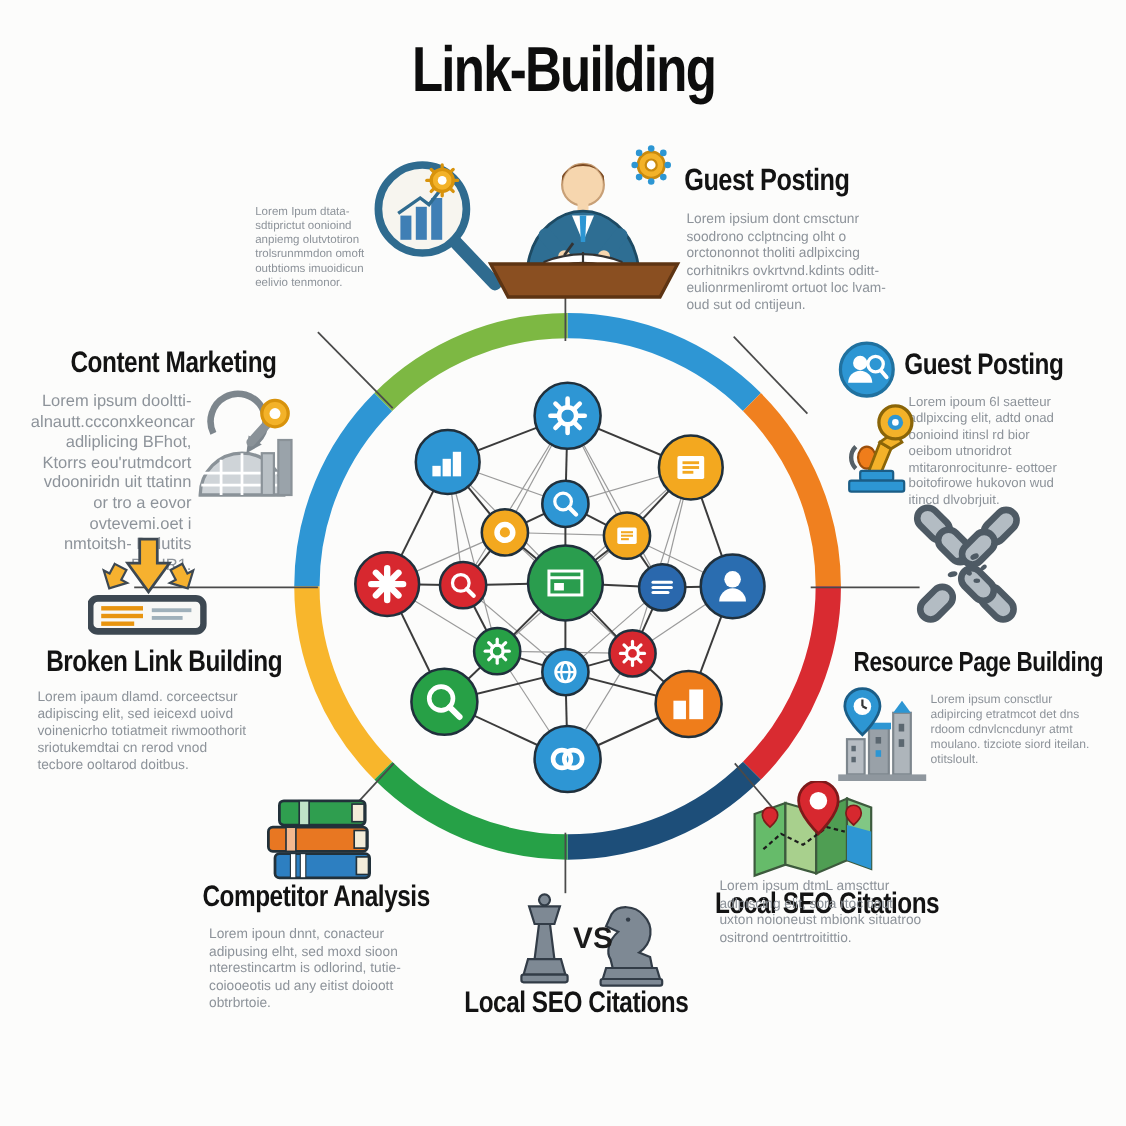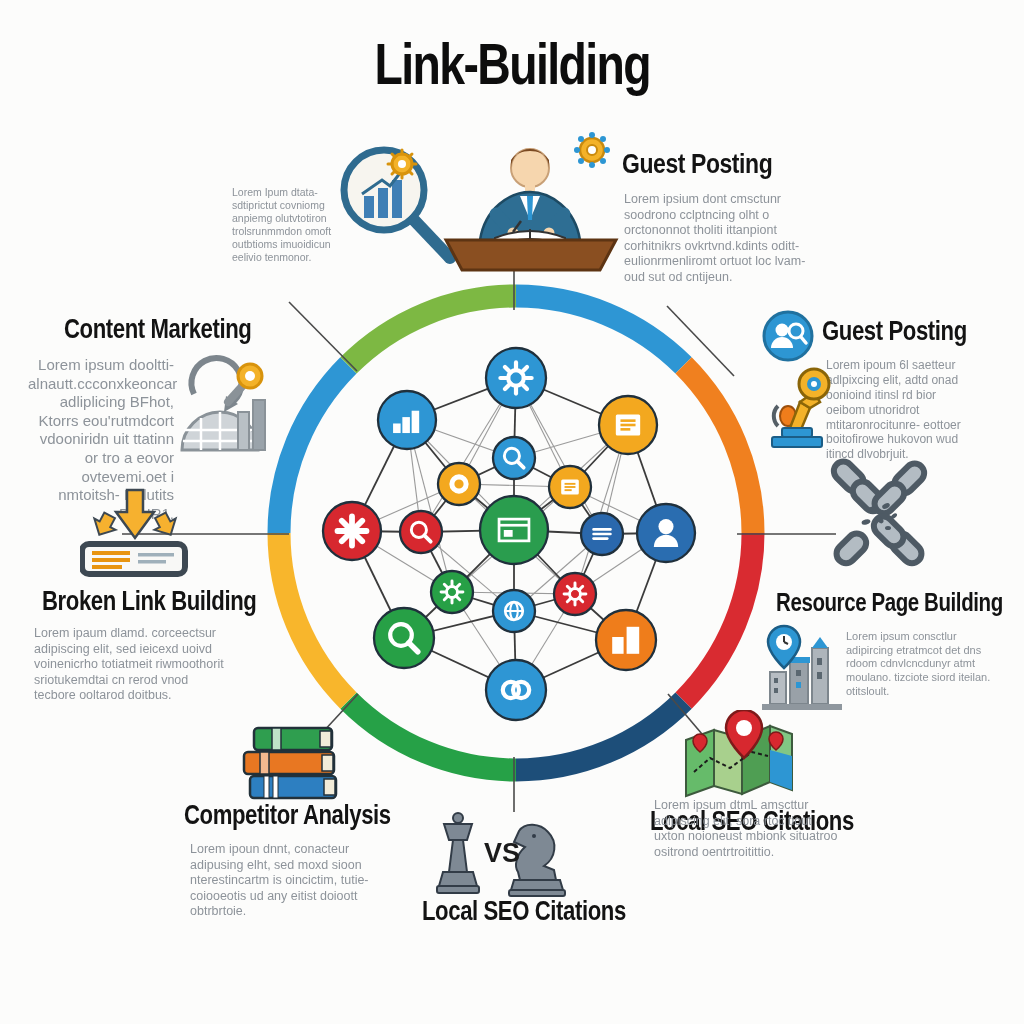--- a/index.html
+++ b/index.html
@@ -215,21 +215,21 @@
           <line x1="499.04" y1="525.24" x2="528.96" y2="525.24" stroke="#fff" stroke-width="2.72"></line>
           <rect x="503.8" y="530" width="8.84" height="6.800000000000001" fill="#fff"></rect>
         </g>
       </g>
     </svg>
 
   <div class="title">
     <span>Link-Building</span>
   </div>
 
-  <div class="sec-p" style="left:232px;top:186px;width:118px;font-size:10.5px">Lorem Ipum dtata- sdtiprictut covniomg anpiemg olutvtotiron trolsrunmmdon omoft outbtioms imuoidicun eelivio tenmonor.</div>
+  <div class="sec-p" style="left:232px;top:186px;width:118px;font-size:10.5px">Lorem Ipum dtata- sdtiprictut oonioind anpiemg olutvtotiron trolsrunmmdon omoft outbtioms imuoidicun eelivio tenmonor.</div>
 
   <svg class="abs" style="left:326px;top:138px" width="140" height="128" viewBox="0 0 140 128">
     <circle cx="58" cy="52" r="40" fill="#f7f5ef" stroke="#2f6b8f" stroke-width="7"></circle>
     <line x1="88" y1="82" x2="124" y2="120" stroke="#2f6b8f" stroke-width="12" stroke-linecap="round"></line>
     <rect x="38" y="58" width="10" height="22" fill="#3f7fb5"></rect>
     <rect x="52" y="50" width="10" height="30" fill="#3f7fb5"></rect>
     <rect x="66" y="42" width="10" height="38" fill="#3f7fb5"></rect>
     <polyline points="36,56 56,42 64,48 78,30" fill="none" stroke="#2f6b8f" stroke-width="3"></polyline>
     <circle cx="76" cy="26" r="10" fill="#f3b229" stroke="#d8930c" stroke-width="3"></circle>
     <g stroke="#d8930c" stroke-width="3" stroke-linecap="round">
@@ -268,21 +268,21 @@
     <line x1="124" y1="88" x2="110" y2="106" stroke="#2e6e93" stroke-width="13" stroke-linecap="round"></line>
     <circle cx="73" cy="107" r="5.5" fill="#f6d6ae"></circle>
     <circle cx="109" cy="107" r="5.5" fill="#f6d6ae"></circle>
     <line x1="73" y1="106" x2="81" y2="95" stroke="#333" stroke-width="2.5"></line>
     <path d="M55,112 Q90,98 125,112 L125,120 Q90,106 55,120 Z" fill="#fff" stroke="#333" stroke-width="2"></path>
     <line x1="90" y1="103" x2="90" y2="114" stroke="#333" stroke-width="2"></line>
     <polygon points="6,114 176,114 160,144 22,144" fill="#8a4f21" stroke="#5d3413" stroke-width="3"></polygon>
   </svg>
 
   <div class="sec-h" style="left:622px;top:148px;font-size:28px">Guest Posting</div>
-  <div class="sec-p" style="left:624px;top:192px;width:184px">Lorem ipsium dont cmsctunr soodrono cclptncing olht o orctononnot tholiti ittanpiont corhitnikrs ovkrtvnd.kdints oditt- eulionrmenliromt ortuot loc lvam- oud sut od cntijeun.</div>
+  <div class="sec-p" style="left:624px;top:192px;width:184px">Lorem ipsium dont cmsctunr soodrono cclptncing olht o orctononnot tholiti adlpixcing corhitnikrs ovkrtvnd.kdints oditt- eulionrmenliromt ortuot loc lvam- oud sut od cntijeun.</div>
 
   <svg class="abs" style="left:762px;top:310px" width="52" height="52" viewBox="0 0 52 52">
     <circle cx="26" cy="26" r="24" fill="#2d96d3" stroke="#20719f" stroke-width="3"></circle>
     <circle cx="20" cy="20" r="6.5" fill="#fff"></circle>
     <path d="M9,38 A11 11 0 0 1 31,38 Z" fill="#fff"></path>
     <circle cx="34" cy="21" r="7" fill="none" stroke="#fff" stroke-width="3"></circle>
     <line x1="39" y1="27" x2="44" y2="33" stroke="#fff" stroke-width="3.5" stroke-linecap="round"></line>
   </svg>
   <div class="sec-h" style="left:822px;top:316px;font-size:27px">Guest Posting</div>
   <div class="sec-p" style="left:826px;top:358px;width:148px;font-size:12px">Lorem ipoum 6l saetteur adlpixcing elit, adtd onad oonioind itinsl rd bior oeibom utnoridrot mtitaronrocitunre- eottoer boitofirowe hukovon wud itincd dlvobrjuit.</div>
@@ -385,23 +385,23 @@
       <rect x="8" y="26" width="90" height="22" rx="4" fill="#e87722"></rect>
       <rect x="86" y="29" width="11" height="16" fill="#f2ecd9" stroke-width="1.5"></rect>
       <rect x="24" y="26" width="9" height="22" fill="#f3b98f" stroke-width="1.5"></rect>
       <rect x="14" y="50" width="86" height="22" rx="4" fill="#2d7fc1"></rect>
       <rect x="88" y="53" width="11" height="16" fill="#f2ecd9" stroke-width="1.5"></rect>
       <rect x="28" y="50" width="5" height="22" fill="#ffffff" stroke-width="1"></rect>
       <rect x="37" y="50" width="5" height="22" fill="#ffffff" stroke-width="1"></rect>
     </g>
   </svg>
   <div class="sec-h" style="left:184px;top:800px;font-size:27px">Competitor Analysis</div>
-  <div class="sec-p" style="left:190px;top:842px;width:180px">Lorem ipoun dnnt, conacteur adipusing elht, sed moxd sioon nterestincartm is oincictim, tutie- coiooeotis ud any eitist doioott obtrbrtoie.</div>
-
-  <div class="abs" style="left:428px;top:806px;width:142px;height:100px">
+  <div class="sec-p" style="left:190px;top:842px;width:180px">Lorem ipoun dnnt, conacteur adipusing elht, sed moxd sioon nterestincartm is odlorind, tutie- coiooeotis ud any eitist doioott obtrbrtoie.</div>
+
+  <div class="abs" style="left:465px;top:806px;width:142px;height:100px">
     <svg width="142" height="100" viewBox="0 0 142 100">
       <g fill="#7e8994" stroke="#323c47" stroke-width="2">
         <circle cx="30" cy="12" r="5"></circle>
         <polygon points="16,18 44,18 39,34 21,34"></polygon>
         <polygon points="25,34 35,34 39,66 21,66"></polygon>
         <polygon points="15,66 45,66 49,80 11,80"></polygon>
         <rect x="9" y="80" width="42" height="7" rx="2"></rect>
       </g>
       <g fill="#7e8994" stroke="#323c47" stroke-width="2">
         <path d="M92,74 L128,74 L126,64 L116,60 C128,52 130,36 120,26 C112,17 97,16 91,25 L86,36 L97,41 C88,49 86,60 90,66 Z"></path>

